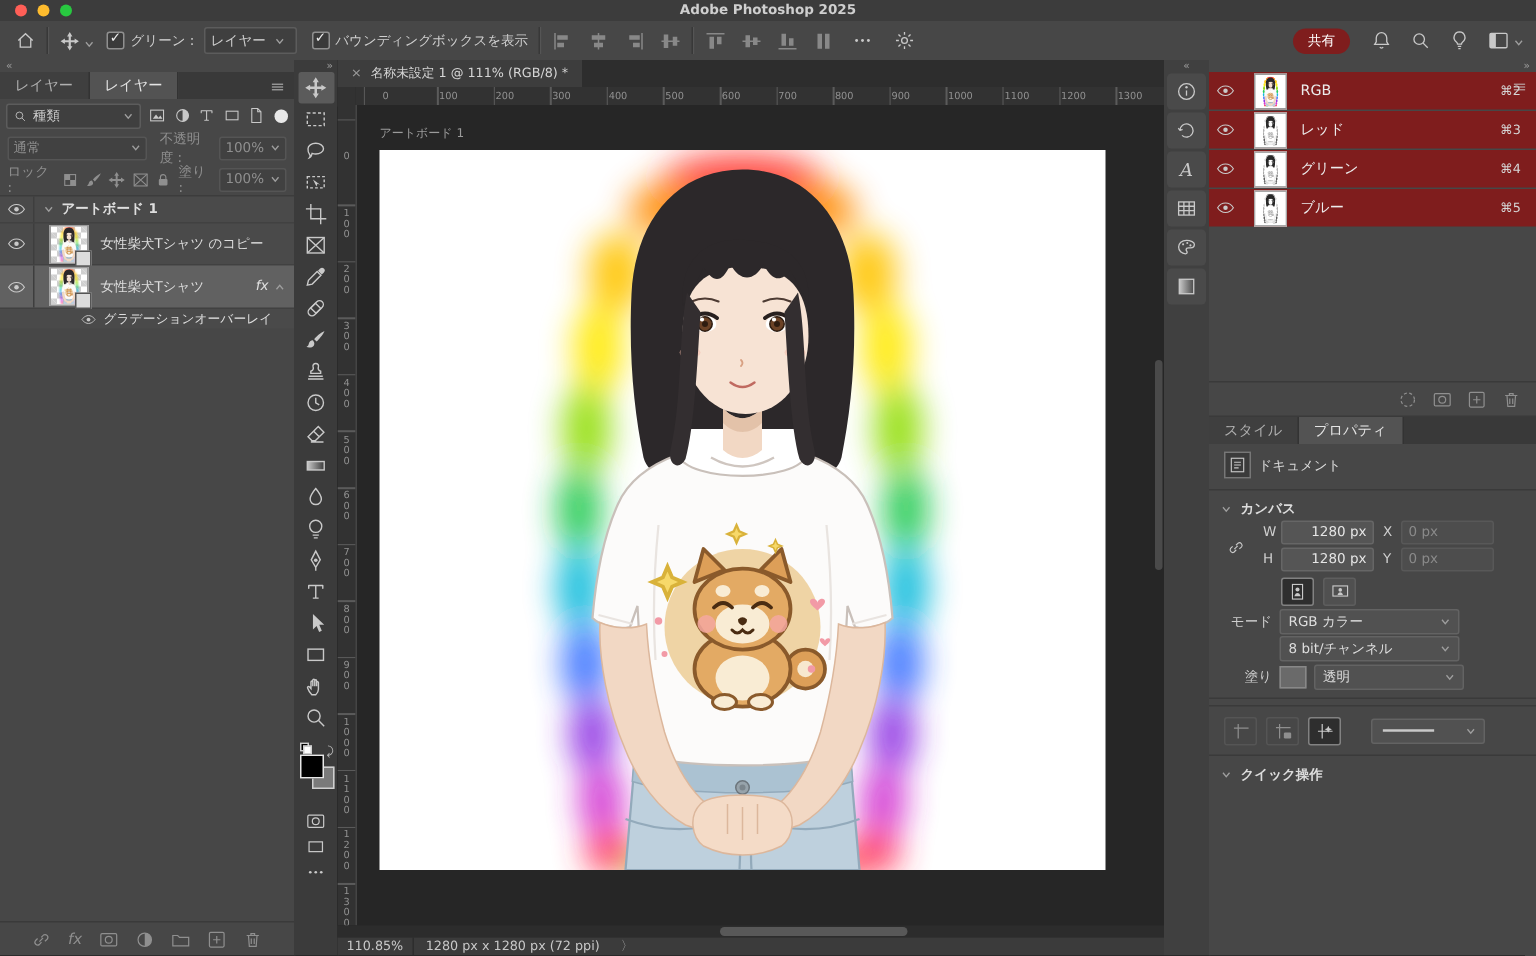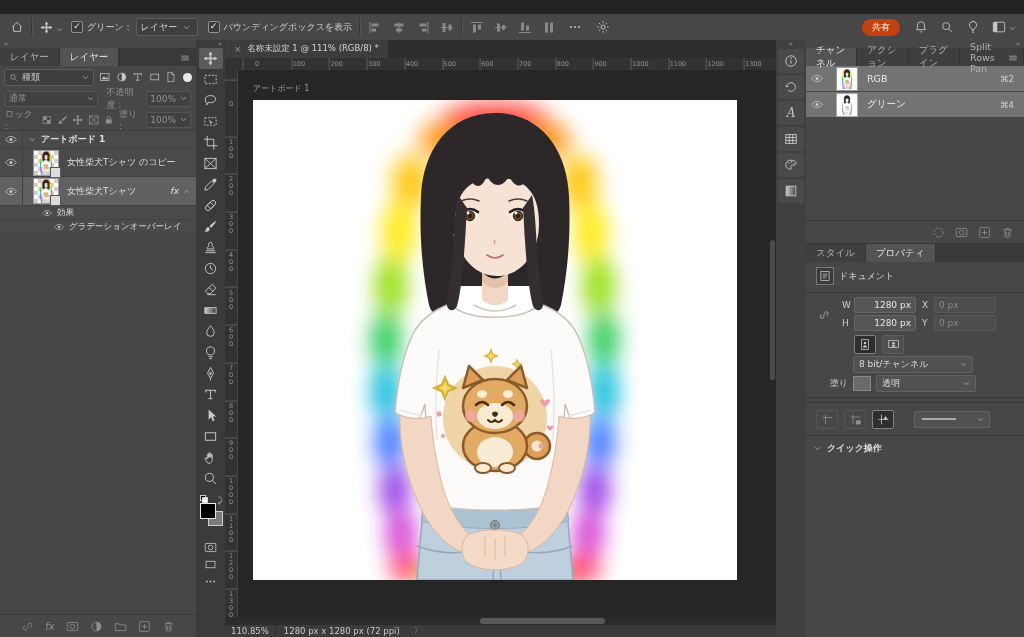--- a/index.html
+++ b/index.html
@@ -13,21 +13,21 @@
   .muted{color:#8f8f8f;}
   
   .menubar{left:0;top:0;width:1024px;height:14px;background:#3c3c3c;border-bottom:1px solid #2a2a2a;}
   .tl{width:8px;height:8px;border-radius:50%;display:inline-block;margin-right:7px;}
   .menutitle{position:absolute;left:0;right:0;top:2px;text-align:center;font-size:9px;color:#cfcfcf;font-weight:bold;}
   
   .optbar{left:0;top:14px;width:1024px;height:26px;background:#474747;border-bottom:1px solid #2b2b2b;display:flex;align-items:center;padding:0;}
   .optdiv{width:1px;height:18px;background:#383838;border-right:1px solid #555;margin:0 7px;}
   .chk{width:10px;height:10px;border:1px solid #909090;border-radius:2px;background:#3a3a3a;color:#eee;font-size:9px;line-height:9px;text-align:center;margin-right:4px;}
   .dd{height:16px;background:#3f3f3f;border:1px solid #5c5c5c;border-radius:2px;display:flex;align-items:center;padding:0 4px;gap:6px;}
-  .pill{background:#c2410c;color:#fff;border-radius:9px;height:17px;display:flex;align-items:center;padding:0 10px;font-size:9px;}
+  .pill{background:#7f1d1d;color:#fff;border-radius:9px;height:17px;display:flex;align-items:center;padding:0 10px;font-size:9px;}
   .dim{opacity:.5;}
   
   .leftdock{left:0;top:40px;width:196px;height:597px;background:#474747;border-right:1px solid #2a2a2a;display:flex;flex-direction:column;}
   .minihdr{height:8px;font-size:7px;color:#9a9a9a;line-height:8px;padding:0 4px;}
   .ptabs{height:18px;background:#393939;display:flex;align-items:stretch;position:relative;}
   .ptab{padding:0 10px;display:flex;align-items:center;font-size:9.5px;color:#b0b0b0;background:#3f3f3f;border-right:1px solid #333;}
   .ptab.active{background:#535353;color:#e4e4e4;}
   .pmenu{position:absolute;right:5px;top:5px;}
   .filterrow{height:22px;display:flex;align-items:center;padding:0 4px;gap:5px;}
   .searchbox{width:84px;height:15px;background:#3f3f3f;border:1px solid #5c5c5c;border-radius:2px;display:flex;align-items:center;gap:4px;padding:0 4px;}
@@ -73,21 +73,21 @@
   .vthumb{position:absolute;right:0;width:5px;height:140px;top:170px;background:#4a4a4a;border-radius:3px;}
   .hscroll{position:absolute;left:0;top:577px;width:551px;height:8px;background:#2c2c2c;}
   .hthumb{position:absolute;left:255px;top:1px;width:125px;height:6px;background:#585858;border-radius:3px;}
   .statusbar{position:absolute;left:0;top:585px;width:551px;height:12px;background:#3b3b3b;display:flex;align-items:center;font-size:8.5px;color:#c9c9c9;}
   .statuszoom{padding:0 6px;border-right:1px solid #2d2d2d;height:100%;display:flex;align-items:center;}
   
   .rstrip{left:776px;top:40px;width:30px;height:597px;background:#404040;border-right:1px solid #2a2a2a;display:flex;flex-direction:column;align-items:center;}
   .scell{width:26px;height:24px;margin:1px 0;background:#4a4a4a;border-radius:3px;display:flex;align-items:center;justify-content:center;}
   
   .rdock{left:806px;top:40px;width:218px;height:597px;background:#474747;display:flex;flex-direction:column;}
-  .chrow{height:25px;display:flex;align-items:center;background:#737373;border-bottom:1px solid #474747;}
+  .chrow{height:25px;display:flex;align-items:center;background:#7f1d1d;border-bottom:1px solid #474747;}
   .chthumb{width:20px;height:22px;border:1px solid #9a9a9a;background:#fff;position:relative;margin:0 9px 0 8px;flex:0 0 20px;}
   .chthumb svg{position:absolute;inset:0;width:100%;height:100%;}
   .gray{filter:grayscale(1) brightness(1.08) contrast(1.05);}
   .chname{font-size:9.5px;color:#ececec;flex:1;}
   .chkey{font-size:8.5px;color:#d5d5d5;padding-right:10px;}
   .chfooter{height:22px;display:flex;align-items:center;justify-content:flex-end;gap:10px;padding:0 10px;border-top:1px solid #3a3a3a;border-bottom:1px solid #3a3a3a;}
   .props{flex:1;position:relative;font-size:9px;}
   .prow{display:flex;align-items:center;padding:0 10px;gap:5px;}
   .sechdr{display:flex;align-items:center;gap:6px;padding:0 8px;color:#dcdcdc;font-weight:bold;font-size:9px;}
   .inbox{height:14px;background:#555;border:1px solid #666;border-radius:2px;display:flex;align-items:center;justify-content:flex-end;padding:0 4px;color:#e6e6e6;}
@@ -461,20 +461,28 @@
       <ellipse cx="207" cy="135" rx="7" ry="3.5" fill="#f6bcaa" opacity=".55"></ellipse>
         <ellipse cx="277" cy="135" rx="7" ry="3.5" fill="#f6bcaa" opacity=".55"></ellipse>
 
       <path d="M205 95c-6 30-3 70-11 105-2 10 6 14 10 6 6-21 8-66 10-98zM279 95c6 30 3 70 11 105 2 10-6 14-10 6-6-21-8-66-10-98z" fill="#332e30"></path>
     </symbol>
   </defs>
 </svg>
 
 <div id="app">
 
+  <div class="abs menubar">
+    <div class="row" style="padding:3px 0 0 10px;">
+      <span class="tl" style="background:#ff5f57"></span>
+      <span class="tl" style="background:#febc2e"></span>
+      <span class="tl" style="background:#28c840"></span>
+    </div>
+    <div class="menutitle">Adobe Photoshop 2025</div>
+  </div>
 
   <div class="abs optbar">
     <svg class="icon" style="margin-left:10px" width="14" height="14" viewBox="0 0 16 16">
         <use href="#ic-home"></use>
       </svg>
     <div class="optdiv"></div>
     <svg class="icon" width="13" height="13" viewBox="0 0 16 16">
         <use href="#ic-move"></use>
       </svg>
     <svg class="icon chevg" width="7" height="7" viewBox="0 0 8 8" style="margin:4px 8px 0 3px">
@@ -664,27 +672,20 @@
               <use href="#artwork"></use>
             </svg>
             <span class="badge"></span>
           </span>
         <span class="lname">女性柴犬Tシャツ</span>
         <span style="margin-left:auto;font-style:italic;color:#e0e0e0;padding-right:4px">fx</span>
         <svg class="icon chevg" width="7" height="7" viewBox="0 0 8 8" style="margin-right:6px">
             <use href="#ic-chev-u"></use>
           </svg>
       </div>
-      <div class="layerrow" style="height:13px">
-        <span style="width:42px"></span>
-        <svg class="icon" width="10" height="8" viewBox="0 0 16 12">
-            <use href="#ic-eye"></use>
-          </svg>
-        <span class="lname" style="margin-left:5px;font-size:8.5px">効果</span>
-      </div>
       <div class="layerrow" style="height:13px;border-bottom:none">
         <span style="width:54px"></span>
         <svg class="icon" width="10" height="8" viewBox="0 0 16 12">
             <use href="#ic-eye"></use>
           </svg>
         <span class="lname" style="margin-left:5px;font-size:8.5px">グラデーションオーバーレイ</span>
       </div>
     </div>
     <div class="pfooter">
       <svg class="icon muted" width="13" height="13" viewBox="0 0 16 16">
@@ -955,38 +956,20 @@
       </div>
     <div class="scell">
         <svg class="icon" width="14" height="14" viewBox="0 0 16 16">
           <use href="#ic-gradsq"></use>
         </svg>
       </div>
   </div>
 
   <div class="abs rdock">
     <div class="minihdr" style="text-align:right">»</div>
-    <div class="ptabs">
-
-        <div class="ptab active">
-          <span>チャンネル</span>
-        </div>
-
-        <div class="ptab">
-          <span>アクション</span>
-        </div>
-
-        <div class="ptab">
-          <span>プラグイン</span>
-        </div>
-
-        <div class="ptab">
-          <span>Split Rows Pan</span>
-        </div>
-      </div>
     <svg class="icon" style="position:absolute;right:5px;top:13px" width="12" height="10" viewBox="0 0 16 16">
         <use href="#ic-menu"></use>
       </svg>
 
     <div>
       <div class="chrow">
         <span class="eyebox" style="border:none">
             <svg class="icon" width="12" height="9" viewBox="0 0 16 12">
               <use href="#ic-eye"></use>
             </svg>
@@ -1003,22 +986,50 @@
         <span class="eyebox" style="border:none">
             <svg class="icon" width="12" height="9" viewBox="0 0 16 12">
               <use href="#ic-eye"></use>
             </svg>
           </span>
         <span class="chthumb gray">
             <svg viewBox="0 0 484 480" preserveAspectRatio="xMidYMid meet">
               <use href="#artwork"></use>
             </svg>
           </span>
+        <span class="chname">レッド</span>
+        <span class="chkey">⌘3</span>
+      </div>
+      <div class="chrow">
+        <span class="eyebox" style="border:none">
+            <svg class="icon" width="12" height="9" viewBox="0 0 16 12">
+              <use href="#ic-eye"></use>
+            </svg>
+          </span>
+        <span class="chthumb gray">
+            <svg viewBox="0 0 484 480" preserveAspectRatio="xMidYMid meet">
+              <use href="#artwork"></use>
+            </svg>
+          </span>
         <span class="chname">グリーン</span>
         <span class="chkey">⌘4</span>
+      </div>
+      <div class="chrow">
+        <span class="eyebox" style="border:none">
+            <svg class="icon" width="12" height="9" viewBox="0 0 16 12">
+              <use href="#ic-eye"></use>
+            </svg>
+          </span>
+        <span class="chthumb gray">
+            <svg viewBox="0 0 484 480" preserveAspectRatio="xMidYMid meet">
+              <use href="#artwork"></use>
+            </svg>
+          </span>
+        <span class="chname">ブルー</span>
+        <span class="chkey">⌘5</span>
       </div>
     </div>
     <div style="height:102px"></div>
     <div class="chfooter">
       <svg class="icon muted" width="13" height="13" viewBox="0 0 16 16">
           <use href="#ic-dashcircle"></use>
         </svg>
       <svg class="icon muted" width="13" height="13" viewBox="0 0 16 16">
           <use href="#ic-mask"></use>
         </svg>
@@ -1043,20 +1054,26 @@
     <div class="props">
       <div class="prow" style="height:24px;margin-top:2px">
         <span style="width:16px;height:16px;border:1px solid #777;background:#3b3b3b;display:flex;align-items:center;justify-content:center">
           <svg class="icon" width="12" height="12" viewBox="0 0 16 16">
               <use href="#ic-docicon"></use>
             </svg>
         </span>
         <span style="color:#dcdcdc">ドキュメント</span>
       </div>
       <div class="pdiv"></div>
+      <div class="sechdr" style="height:16px">
+        <svg class="icon chevg" width="7" height="7" viewBox="0 0 8 8">
+            <use href="#ic-chev-d"></use>
+          </svg>
+        <span>カンバス</span>
+      </div>
       <div style="position:relative;height:36px">
         <svg class="icon" style="position:absolute;left:12px;top:11px" width="12" height="14" viewBox="0 0 16 16">
             <use href="#ic-link"></use>
           </svg>
         <span style="position:absolute;left:36px;top:3px">W</span>
         <div class="inbox" style="position:absolute;left:48px;top:0;width:52px">
             <span>1280 px</span>
           </div>
         <span style="position:absolute;left:116px;top:3px">X</span>
         <div class="inbox off" style="position:absolute;left:128px;top:0;width:52px;justify-content:flex-start">
@@ -1077,20 +1094,29 @@
               <use href="#ic-person-portrait"></use>
             </svg>
           </span>
         <span class="sqbtn">
             <svg class="icon" width="13" height="12" viewBox="0 0 16 16">
               <use href="#ic-person-landscape"></use>
             </svg>
           </span>
       </div>
       <div class="prow" style="height:18px">
+        <span style="width:32px;text-align:right">モード</span>
+        <div class="sel" style="width:108px">
+          <span>RGB カラー</span>
+          <svg class="icon chevg" width="7" height="7" viewBox="0 0 8 8">
+              <use href="#ic-chev-d"></use>
+            </svg>
+        </div>
+      </div>
+      <div class="prow" style="height:18px">
         <span style="width:32px"></span>
         <div class="sel" style="width:108px">
           <span>8 bit/チャンネル</span>
           <svg class="icon chevg" width="7" height="7" viewBox="0 0 8 8">
               <use href="#ic-chev-d"></use>
             </svg>
         </div>
       </div>
       <div class="prow" style="height:20px">
         <span style="width:32px;text-align:right">塗り</span>

